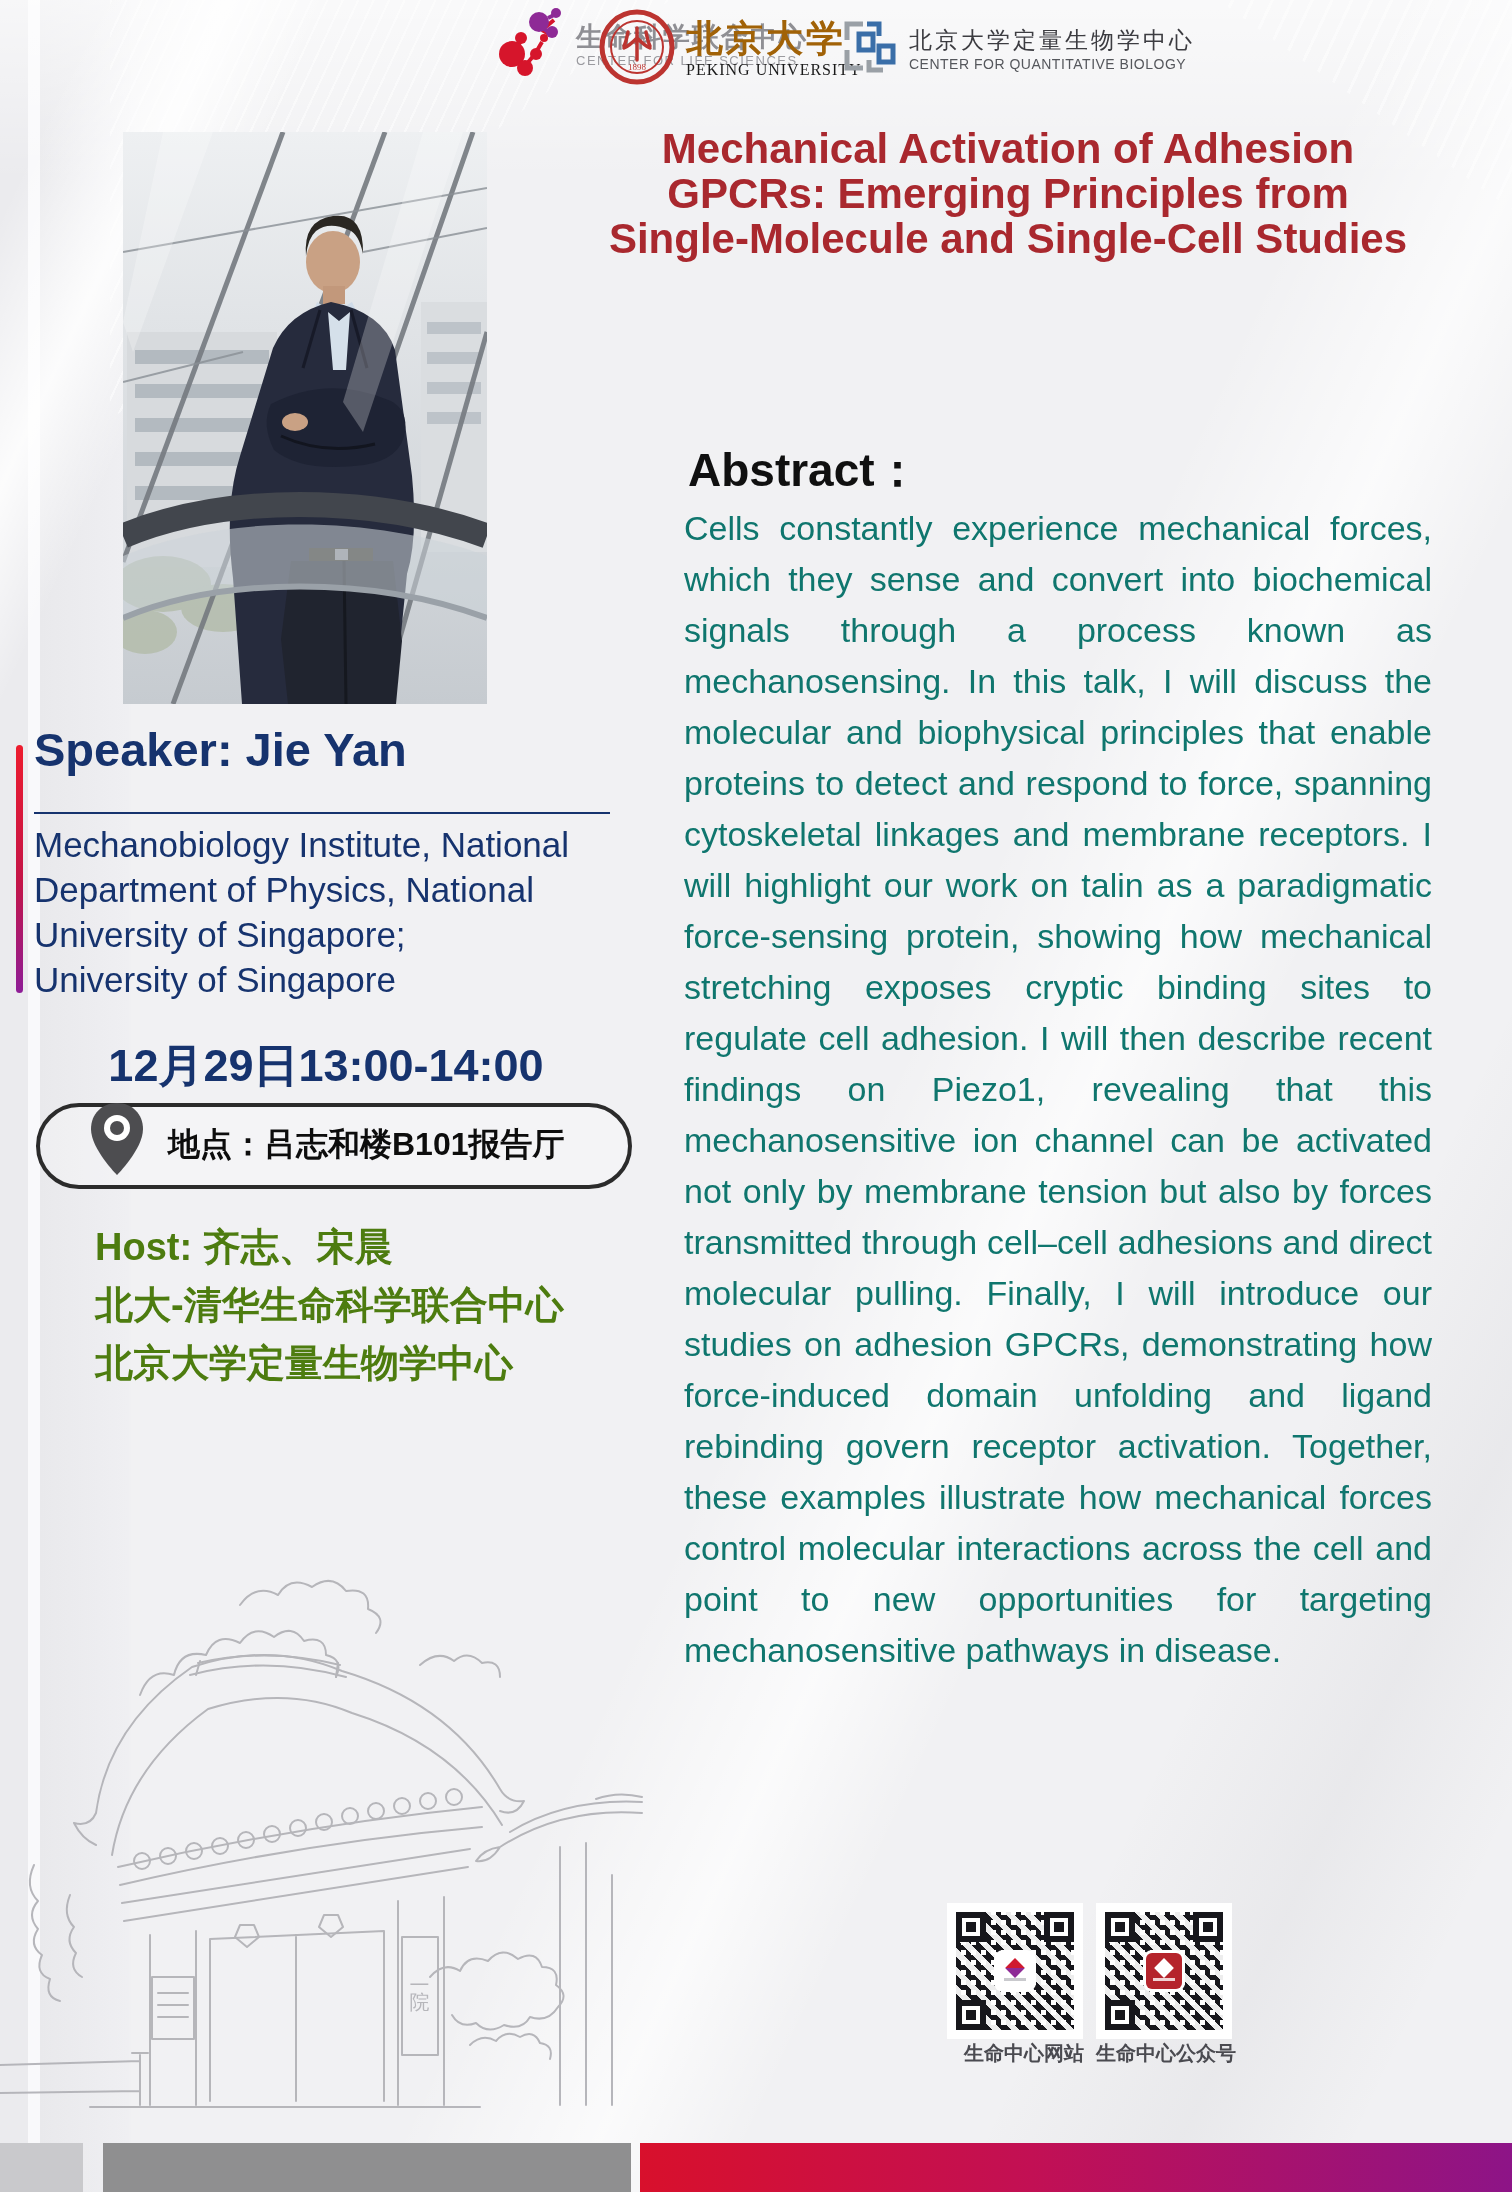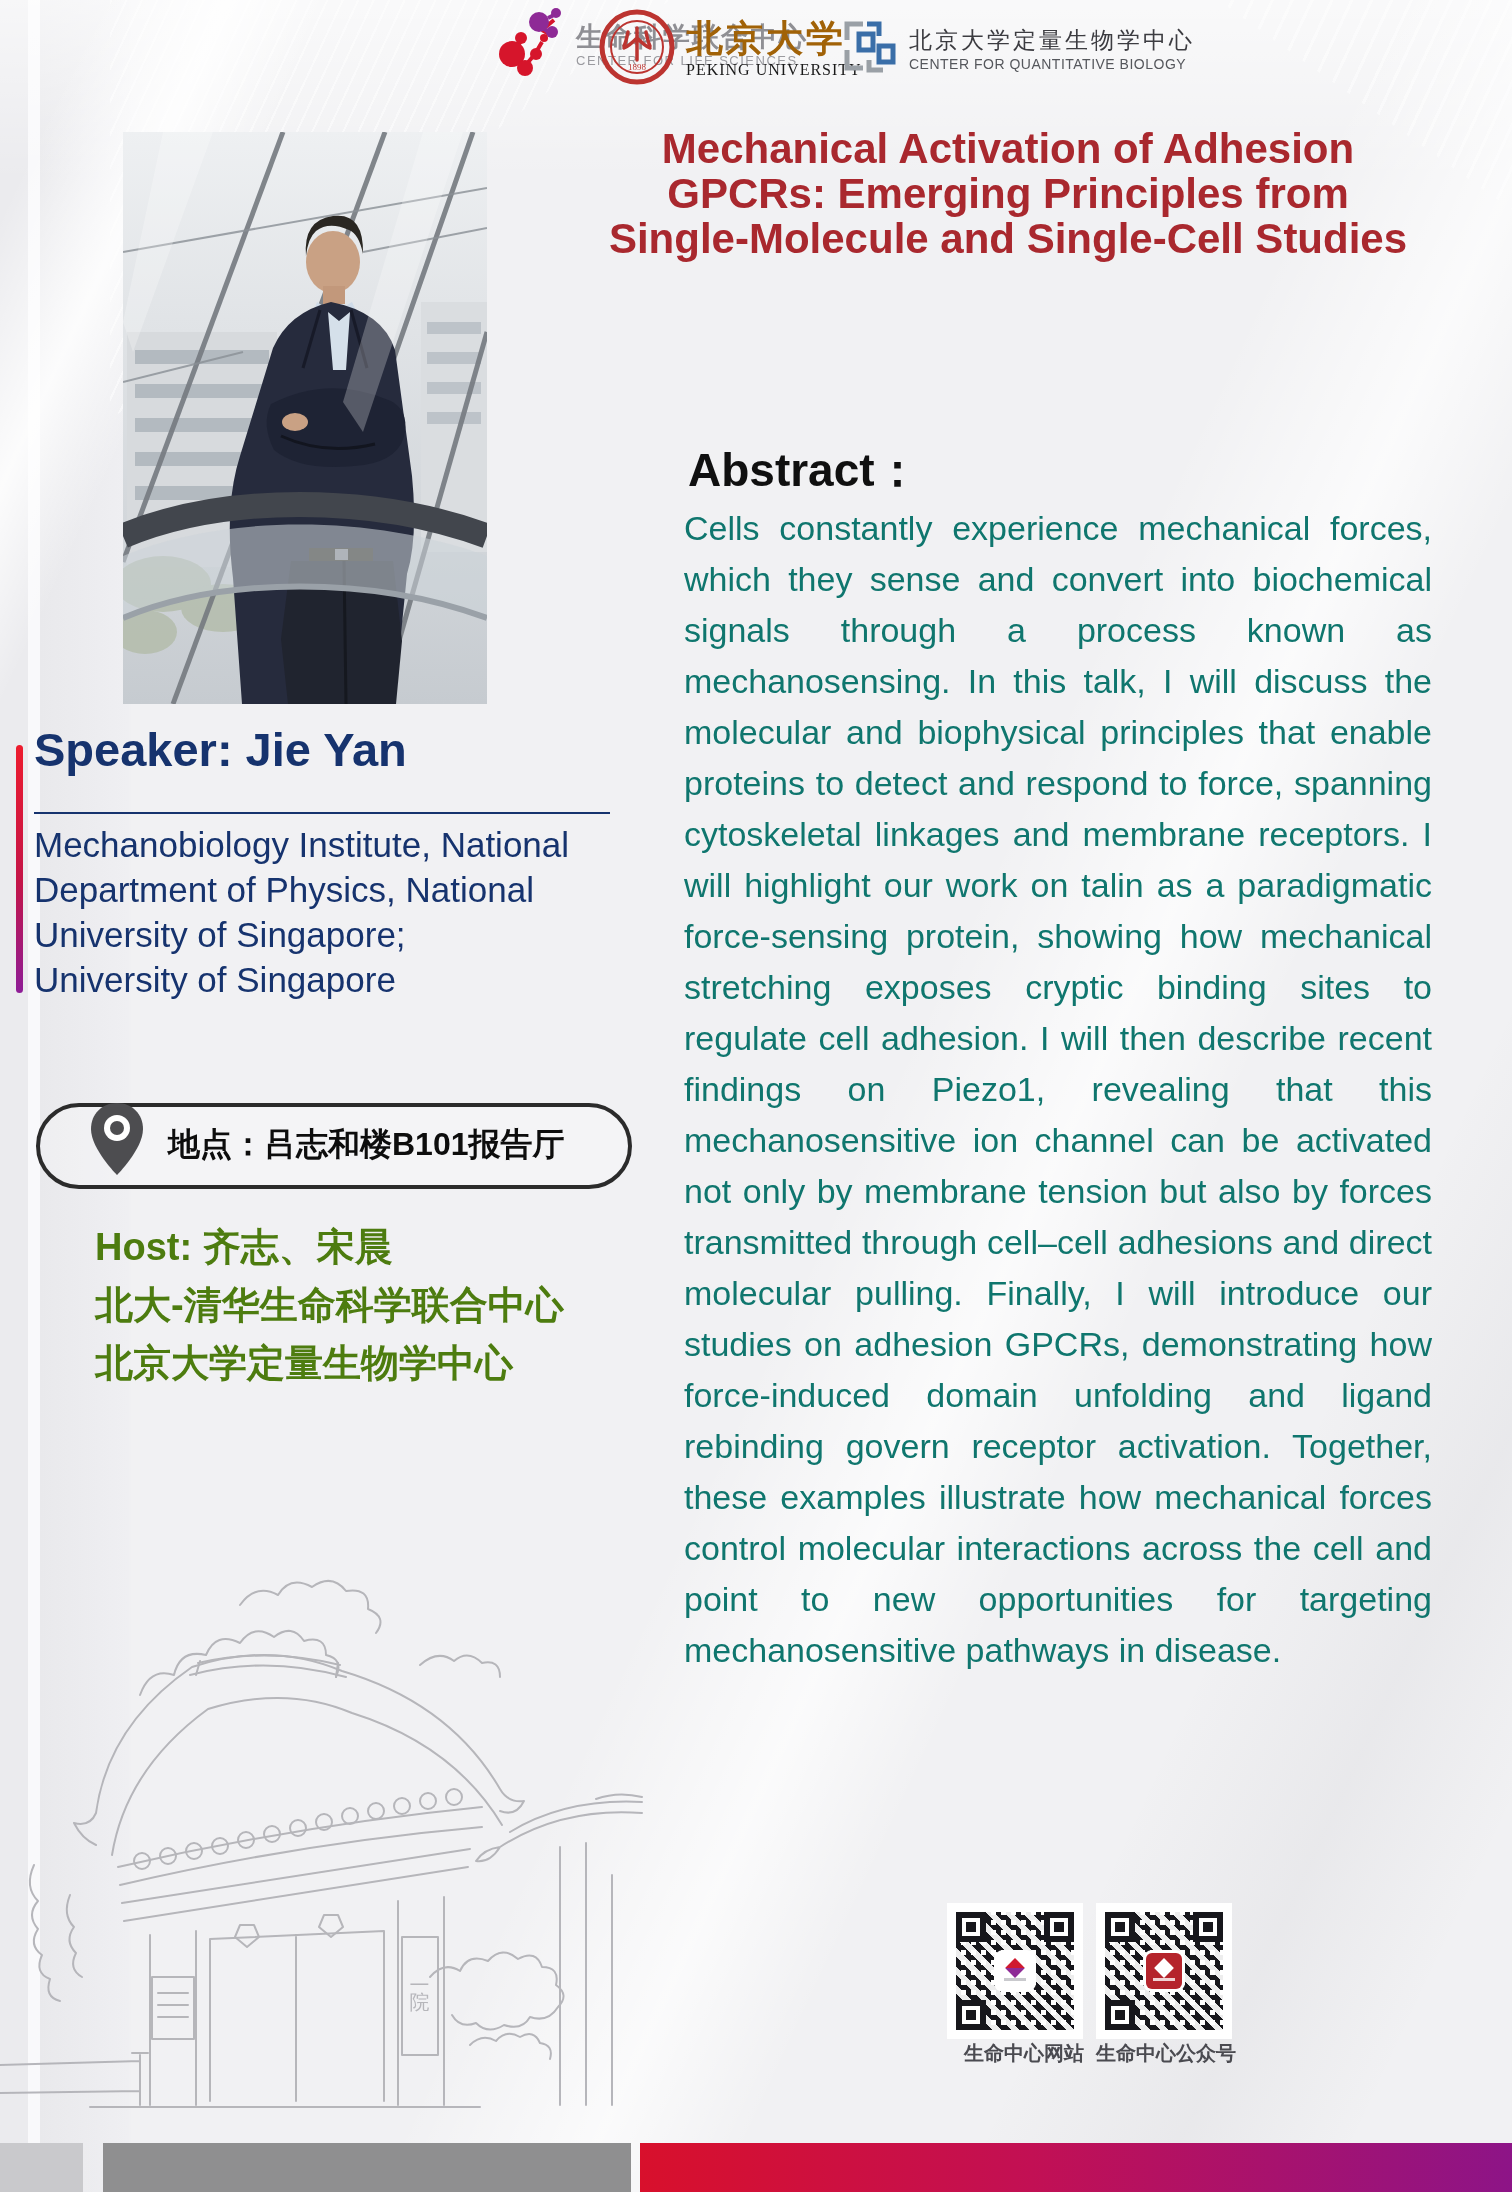--- a/index.html
+++ b/index.html
@@ -242,20 +242,21 @@
   <div class="accent-bar"></div>
   <div class="speaker-name">Speaker: Jie Yan</div>
   <div class="speaker-underline"></div>
   <div class="affiliation">
     <div>Mechanobiology Institute, National</div>
     <div>Department of Physics, National</div>
     <div>University of Singapore;</div>
     <div>University of Singapore</div>
   </div>
 
+  <div class="datetime">12月29日13:00-14:00</div>
 
   <div class="pill">
     <span class="pin">
       <svg width="62" height="82" viewBox="0 0 62 82">
         <path d="M31,4 C16,4 5,15 5,30 C5,50 31,76 31,76 C31,76 57,50 57,30 C57,15 46,4 31,4 Z" fill="#4d4d50"></path>
         <circle cx="31" cy="29" r="13" fill="#ffffff"></circle>
         <circle cx="31" cy="29" r="7" fill="#4d4d50"></circle>
       </svg>
     </span>
     <span class="loc-text">地点：吕志和楼B101报告厅</span>

